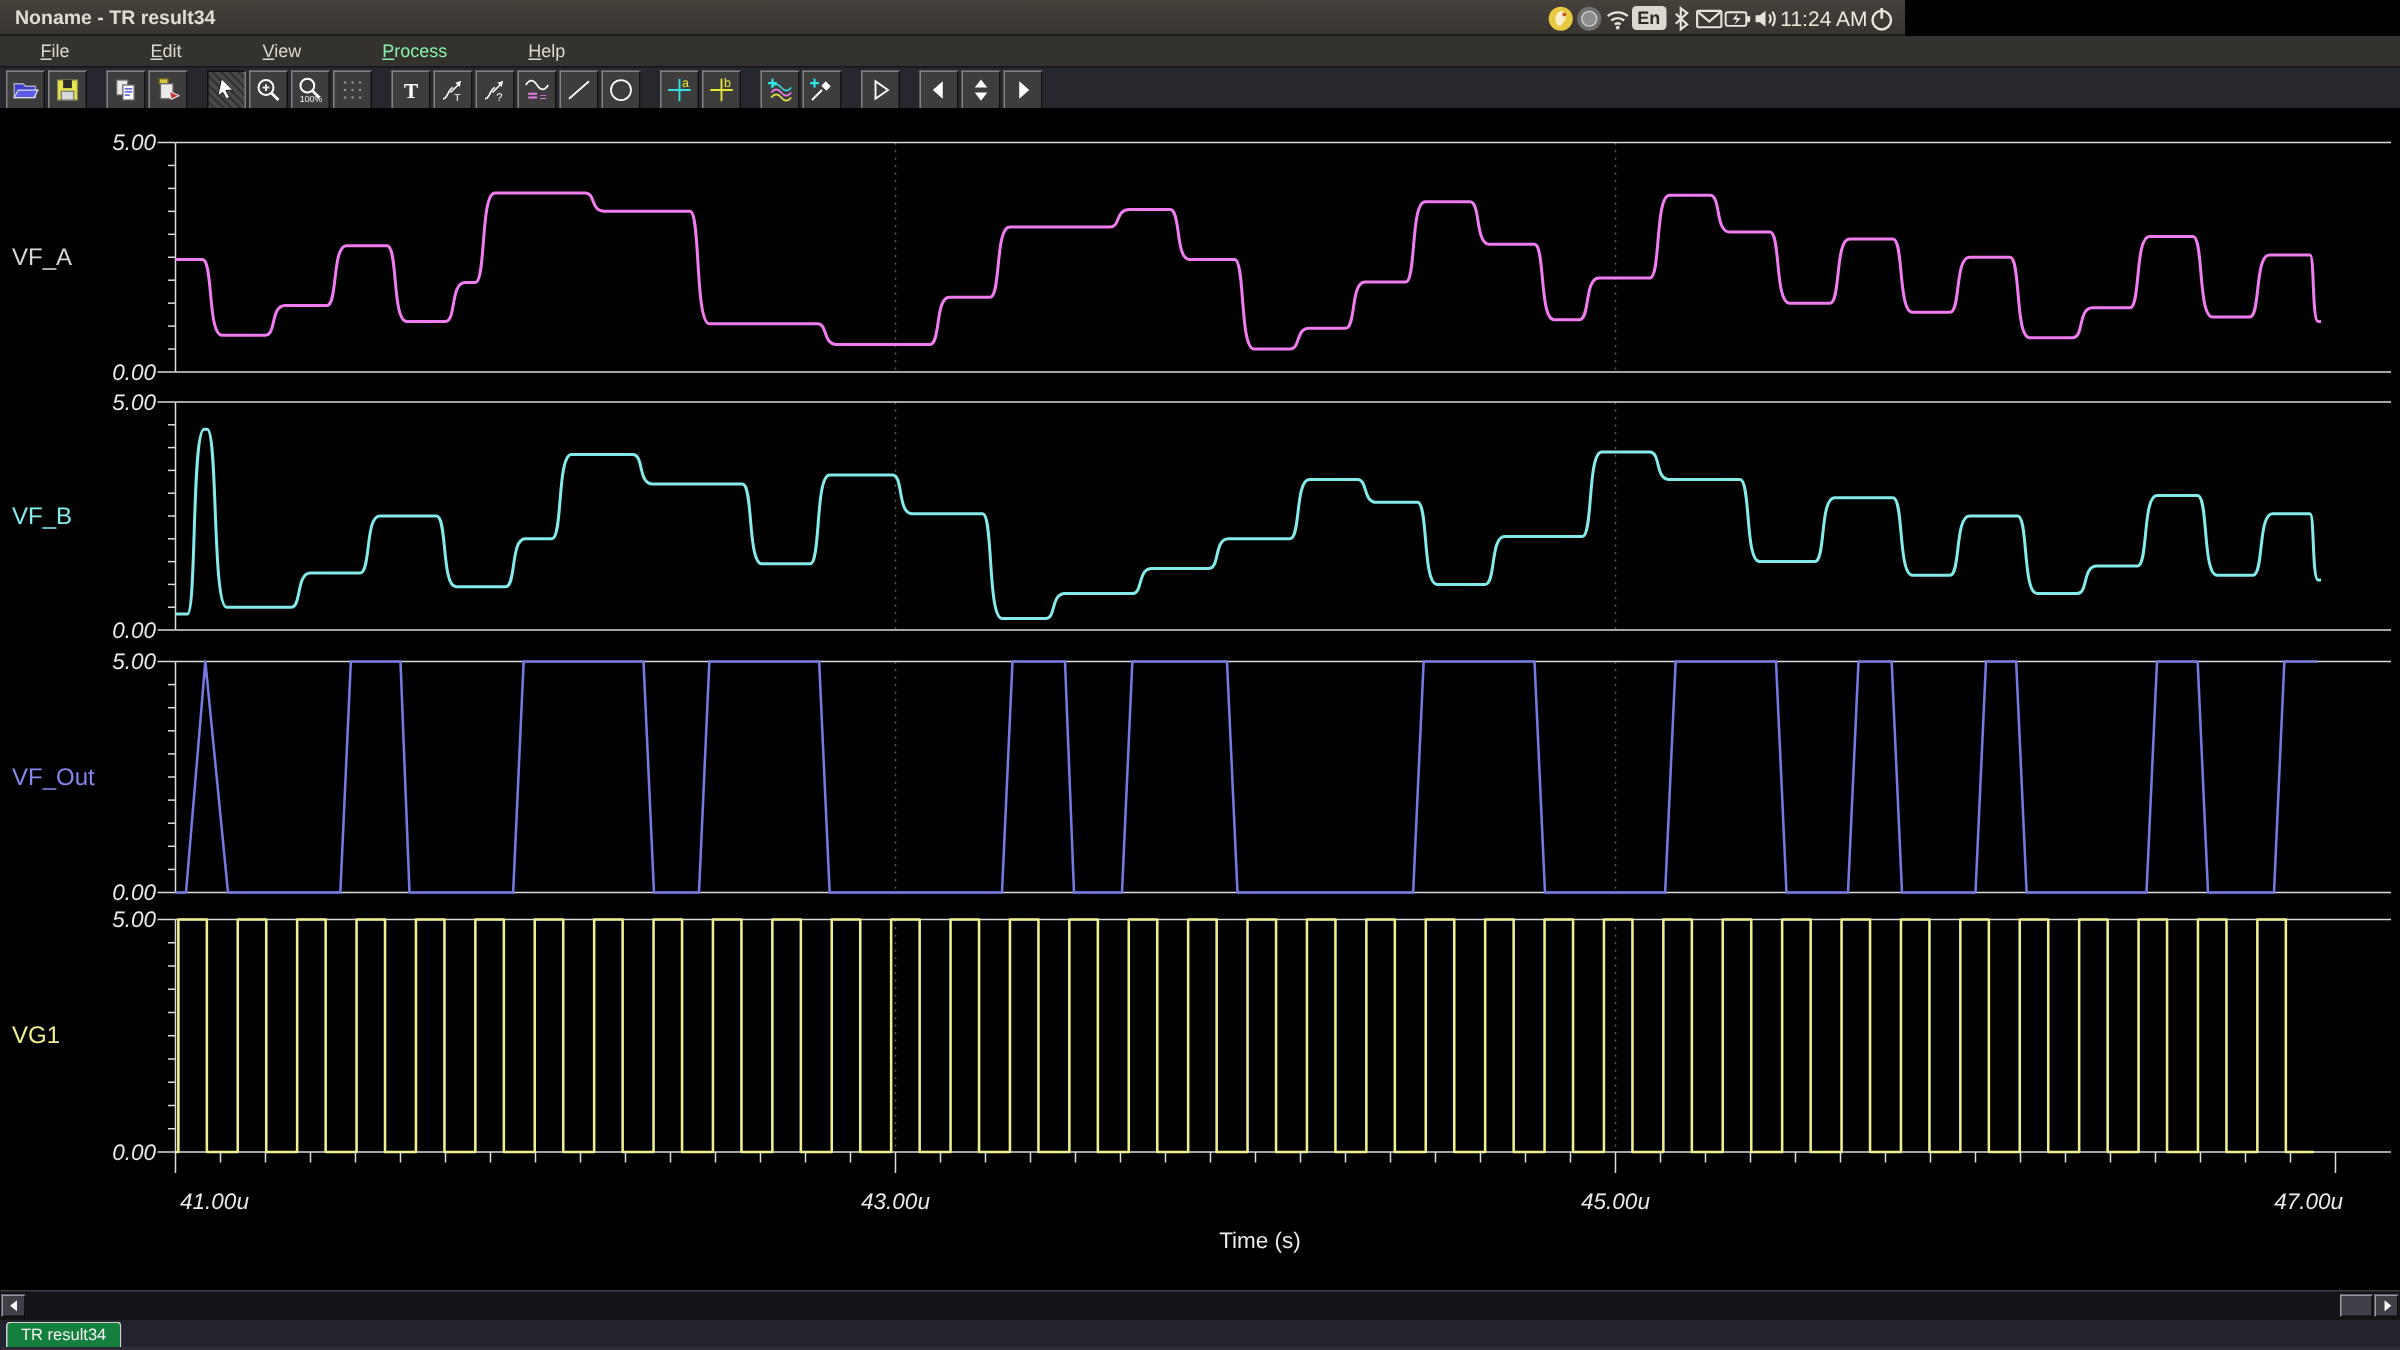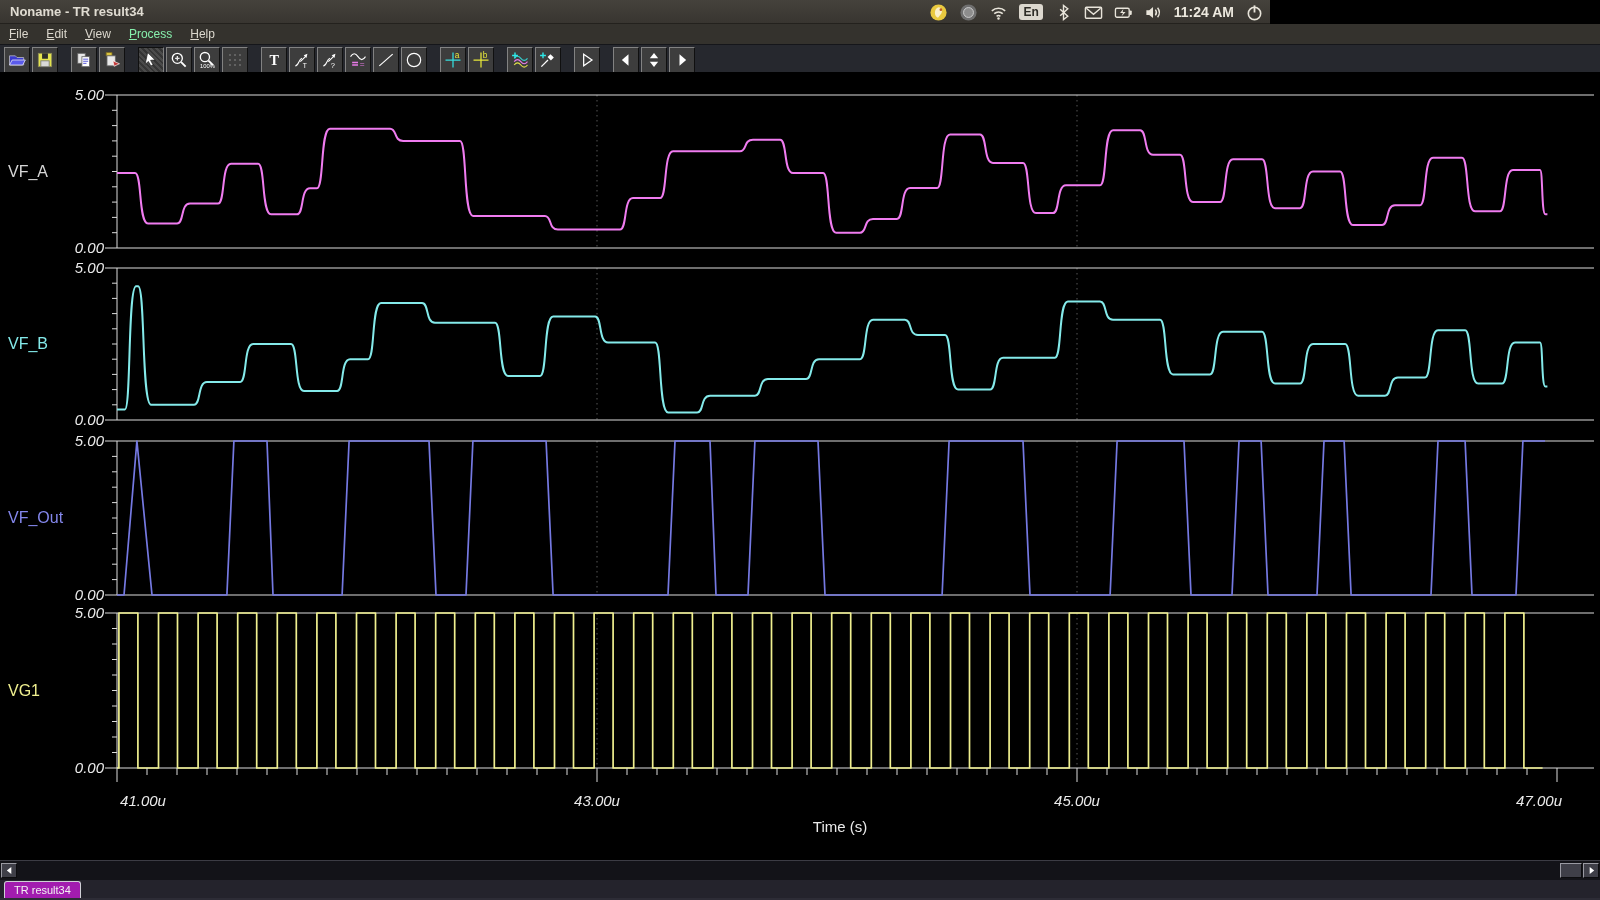--- a/index.html
+++ b/index.html
@@ -8,30 +8,30 @@
     background:#000;font-family:"Liberation Sans",sans-serif;
     -webkit-font-smoothing:antialiased;
   }
   
   .titlebar{
     position:absolute;top:0;left:0;width:1270px;height:24px;
     background:linear-gradient(#45423c,#383530);
     color:#e0dcd2;font-size:13px;font-weight:bold;line-height:24px;
     padding-left:10px;box-sizing:border-box;border-bottom:1px solid #23211d;
   }
-  .tray{position:absolute;right:6px;top:0;height:24px;display:flex;align-items:center;gap:11px}
+  .tray{position:absolute;right:6px;top:0;height:24px;display:flex;align-items:center;}
   .tray svg{width:19px;height:19px;display:block}
   .en-badge{background:#dcd8cf;color:#2e2c27;font-size:12px;font-weight:bold;
     padding:0 4px;height:16px;line-height:16px;border-radius:3px}
-  .clock-text{font-size:14px;color:#ece8de;font-weight:bold}
+  .clock-text{font-size:14px;color:#ece8de;font-weight:normal}
   .menubar{
     position:absolute;top:24px;left:0;width:1600px;height:20px;
     background:#34322d;color:#dcd8ce;font-size:12px;line-height:20px;
   }
-  .menu-item{display:inline-block;padding:0 9px;cursor:default}
+  .menu-item{display:inline-block;padding:0 27px;cursor:default}
   .menu-item.disabled{color:#86efac}
   .menu-item u{text-decoration:underline}
   .toolbar{
     position:absolute;top:44px;left:0;width:1600px;height:30px;
     background:#26282e;display:flex;align-items:center;padding-left:4px;gap:2px;
     box-sizing:border-box;border-top:1px solid #15161a;
   }
   .tbtn{
     width:26px;height:26px;flex:0 0 auto;background:#3d3d3d;
     border:1px solid;border-color:#828282 #101010 #101010 #828282;
@@ -51,21 +51,21 @@
     background:#131318;border-top:1px solid #3c3c44;box-sizing:border-box}
   .sbtn{position:absolute;top:2px;width:16px;height:15px;background:#3f3f48;
     border:1px solid;border-color:#9a9aa2 #0c0c0e #0c0c0e #9a9aa2;box-sizing:border-box;
     display:flex;align-items:center;justify-content:center}
   .sbtn svg{width:9px;height:9px;display:block}
   .sthumb{position:absolute;top:2px;left:1560px;width:22px;height:15px;background:#3f3f48;
     border:1px solid;border-color:#9a9aa2 #0c0c0e #0c0c0e #9a9aa2;box-sizing:border-box}
   .tabrow{position:absolute;top:880px;left:0;width:1600px;height:18px;background:#24232c}
   .tab{
     position:absolute;left:4px;top:1px;height:17px;padding:0 9px;
-    background:#a21caf;border:1px solid #cfcfd6;border-bottom:none;
+    background:#15803d;border:1px solid #cfcfd6;border-bottom:none;
     border-radius:3px 3px 0 0;color:#f2f2f2;font-size:11px;line-height:16px;
   }
   .bottomstrip{position:absolute;top:898px;left:0;width:1600px;height:2px;background:#2d2c36}
 </style>
 </head>
 <body>
 
 <div class="titlebar">
   <span>Noname - TR result34</span>
   <div class="tray" id="tray">

